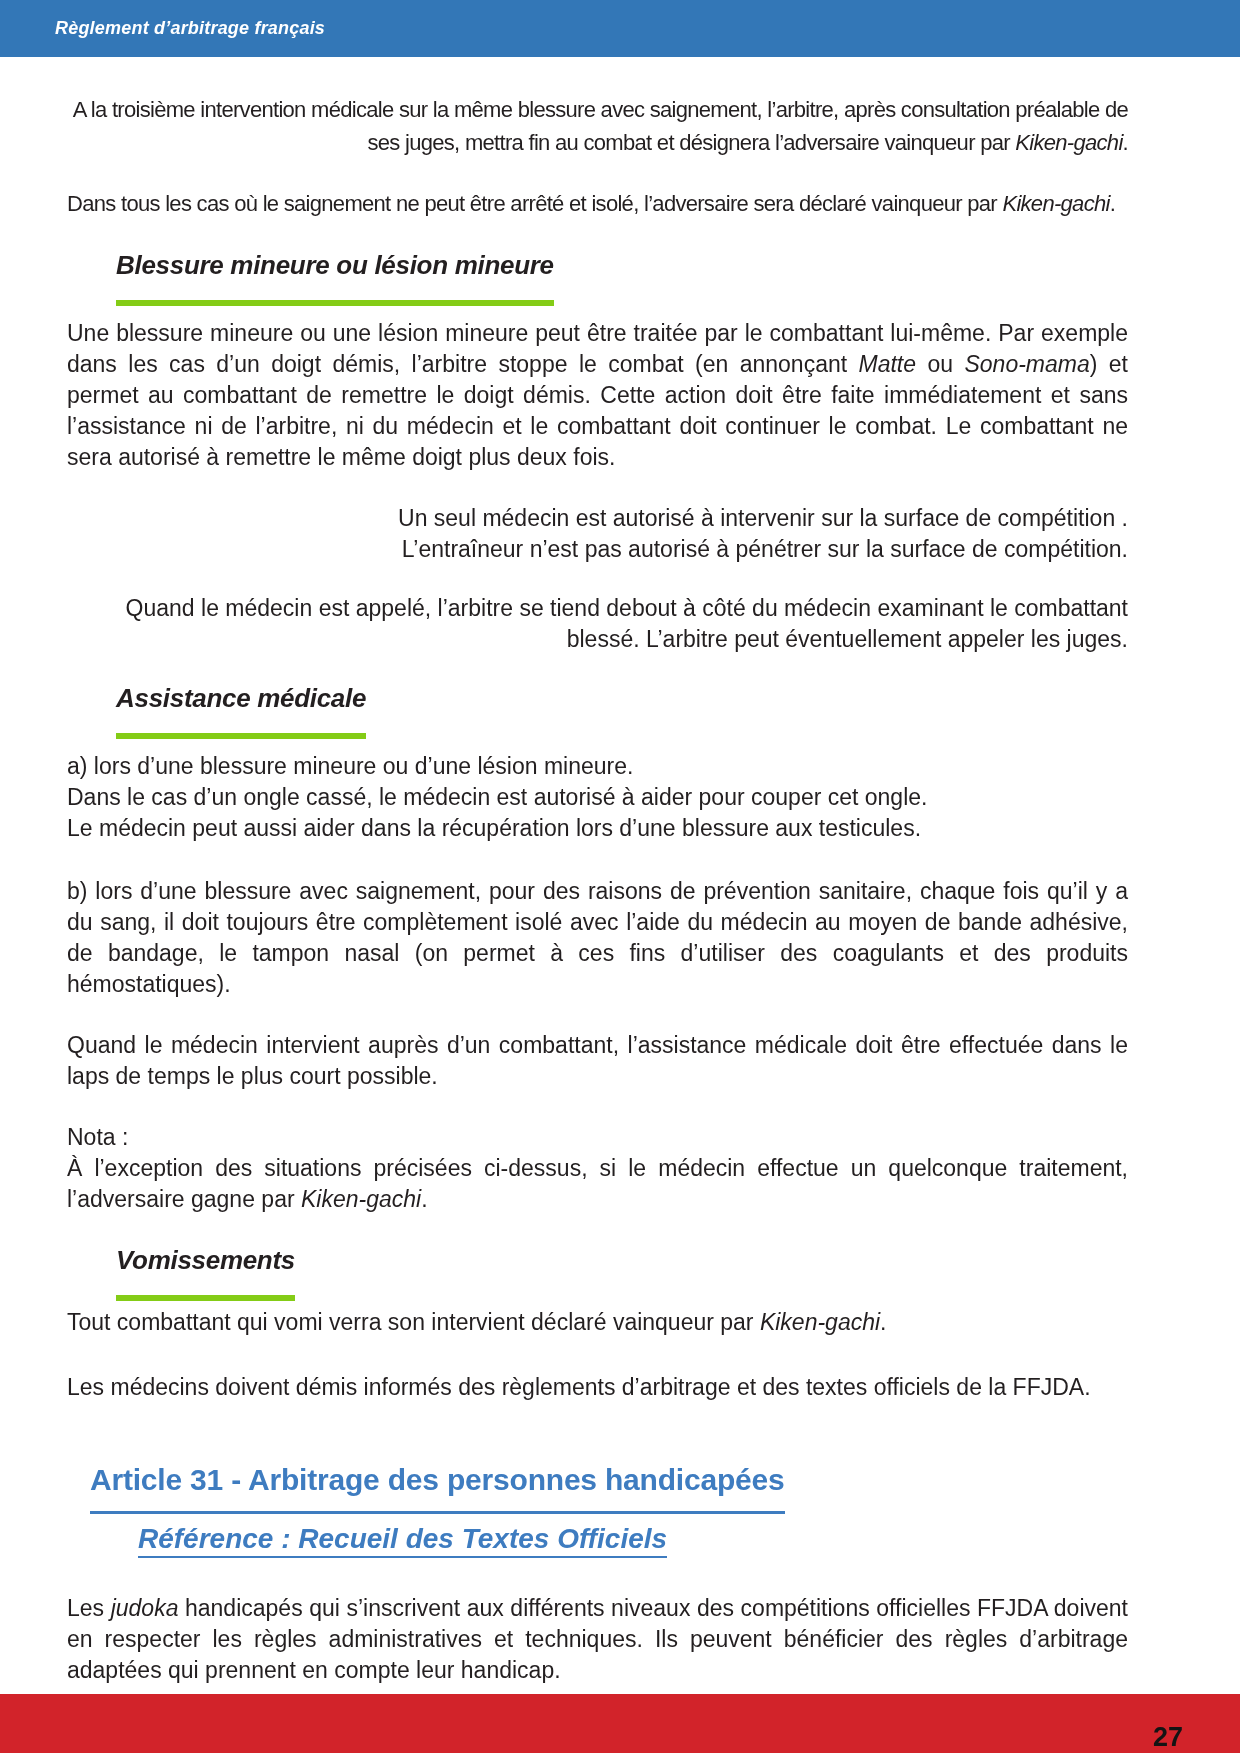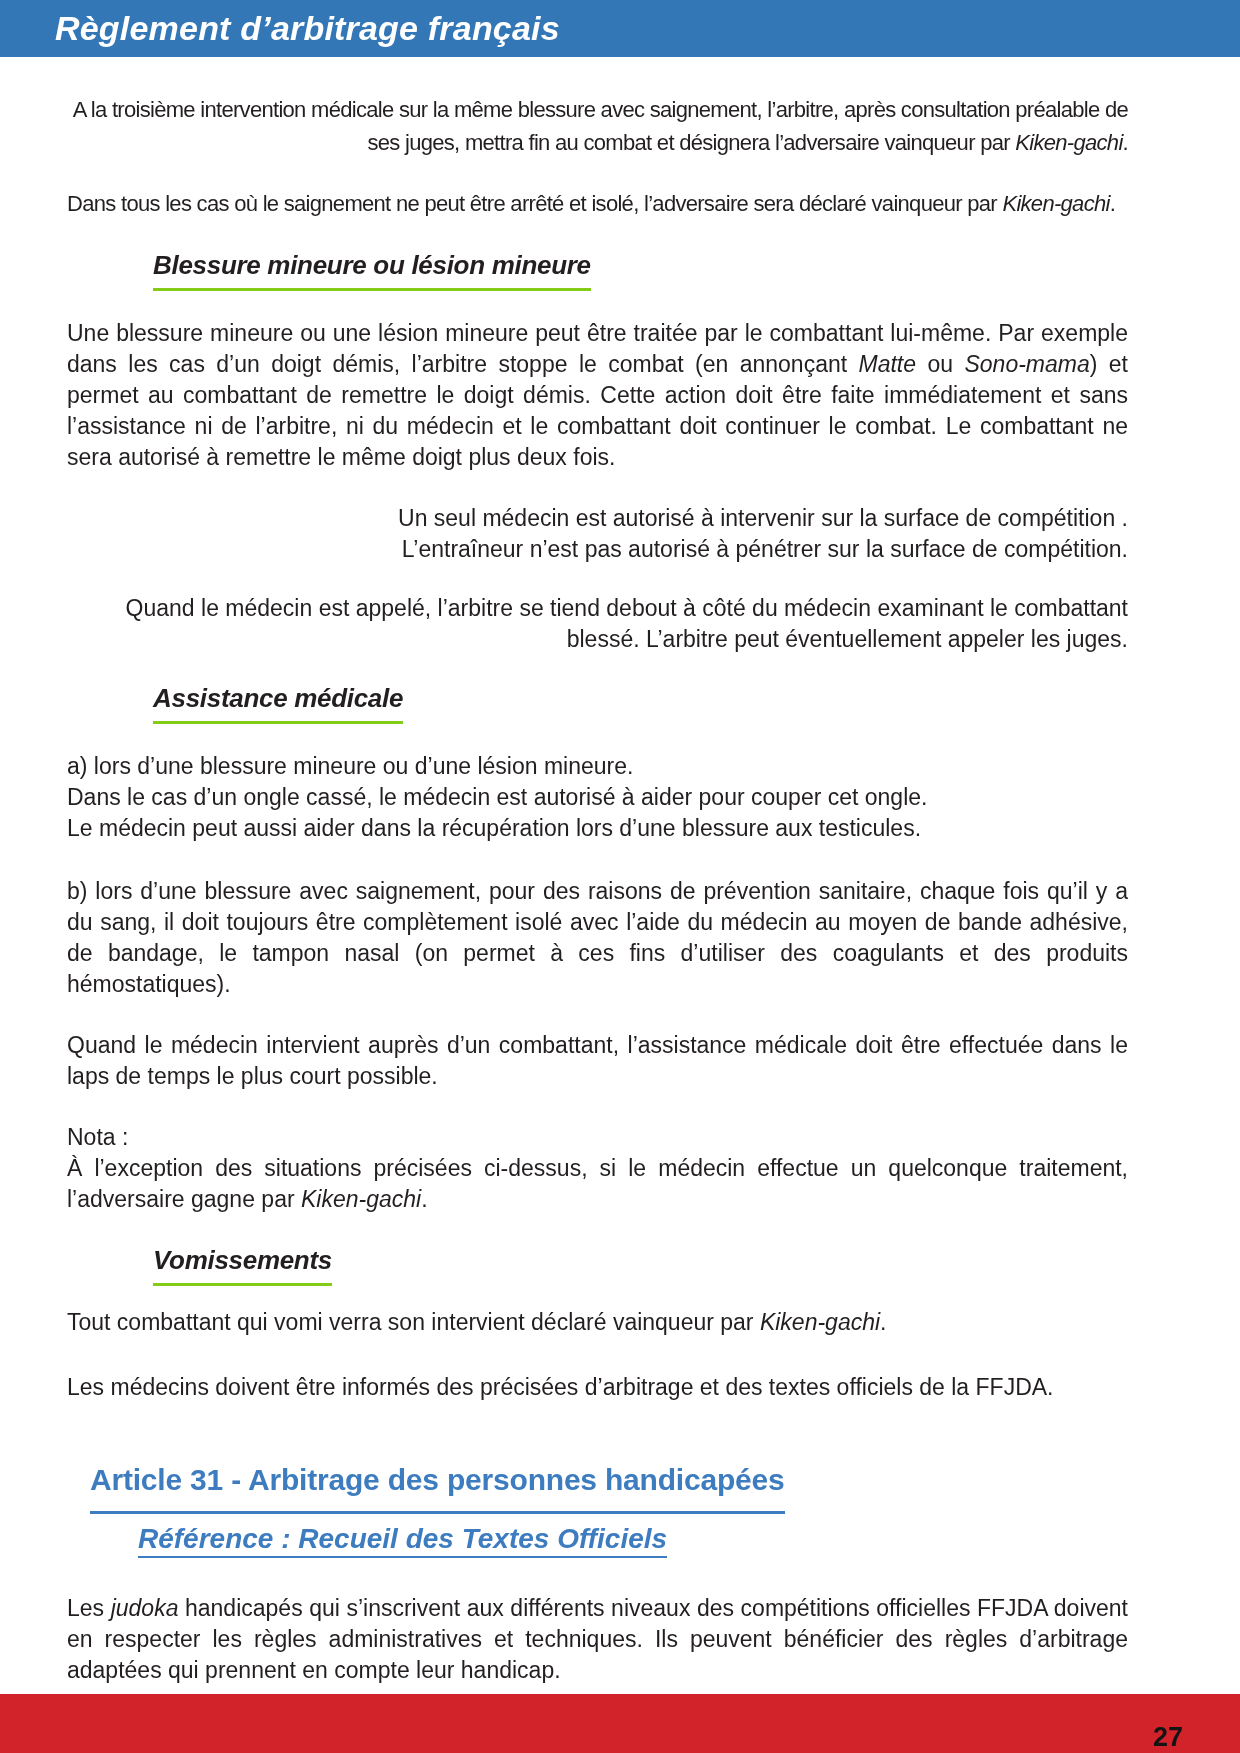--- a/index.html
+++ b/index.html
@@ -15,21 +15,21 @@
   }
   
   .topbar{
     position:absolute;top:0;left:0;right:0;height:57px;
     background:#3377b7;
     display:flex;align-items:center;
     padding-left:55px;box-sizing:border-box;
   }
   .topbar-title{
     color:#ffffff;
-    font-size:34px;
+    font-size:18px;
     font-weight:bold;
     font-style:italic;
     letter-spacing:0.2px;
   }
   
   .content{
     position:absolute;top:57px;left:0;right:0;
     padding:36px 112px 0 67px;
     box-sizing:border-box;
     font-size:23px;
@@ -45,21 +45,21 @@
   .it{font-style:italic;}
 
   .h-black{
     margin:0 0 38px 49px;
     font-size:26px;
     line-height:30px;
     font-weight:bold;
     font-style:italic;
     letter-spacing:-0.3px;
   }
-  .h-black .hu{border-bottom:3px solid #84cc16;padding-bottom:8px;margin-left:37px;}
+  .h-black .hu{border-bottom:6px solid #84cc16;padding-bottom:20px;}
 
   .h-article{
     margin:0 0 28px 23px;
     font-size:30px;
     line-height:34px;
     font-weight:bold;
     color:#3e7cc0;
     letter-spacing:-0.2px;
   }
   .h-article .hu2{border-bottom:3px solid #3e7cc0;padding-bottom:15px;}
@@ -136,21 +136,21 @@
     <p class="mb0">Nota :</p>
 
     <p class="just mb30"><span>À l’exception des situations précisées ci-dessus, si le médecin effectue un quelconque traitement, l’adversaire gagne par </span><span class="it">Kiken-gachi</span><span>.</span></p>
 
     <h3 class="h-black mb32">
       <span class="hu">Vomissements</span>
     </h3>
 
     <p class="mb34"><span>Tout combattant qui vomi verra son intervient déclaré vainqueur par </span><span class="it">Kiken-gachi</span><span>.</span></p>
 
-    <p class="mb60">Les médecins doivent être informés des précisées d’arbitrage et des textes officiels de la FFJDA.</p>
+    <p class="mb60">Les médecins doivent démis informés des règlements d’arbitrage et des textes officiels de la FFJDA.</p>
 
     <h2 class="h-article">
       <span class="hu2">Article 31 - Arbitrage des personnes handicapées</span>
     </h2>
 
     <h4 class="h-ref">
       <span class="hu3">Référence : Recueil des Textes Officiels</span>
     </h4>
 
     <p class="just mb0"><span>Les </span><span class="it">judoka</span><span> handicapés qui s’inscrivent aux différents niveaux des compétitions officielles FFJDA doivent en respecter les règles administratives et techniques. Ils peuvent bénéficier des règles d’arbitrage adaptées qui prennent en compte leur handicap.</span></p>

